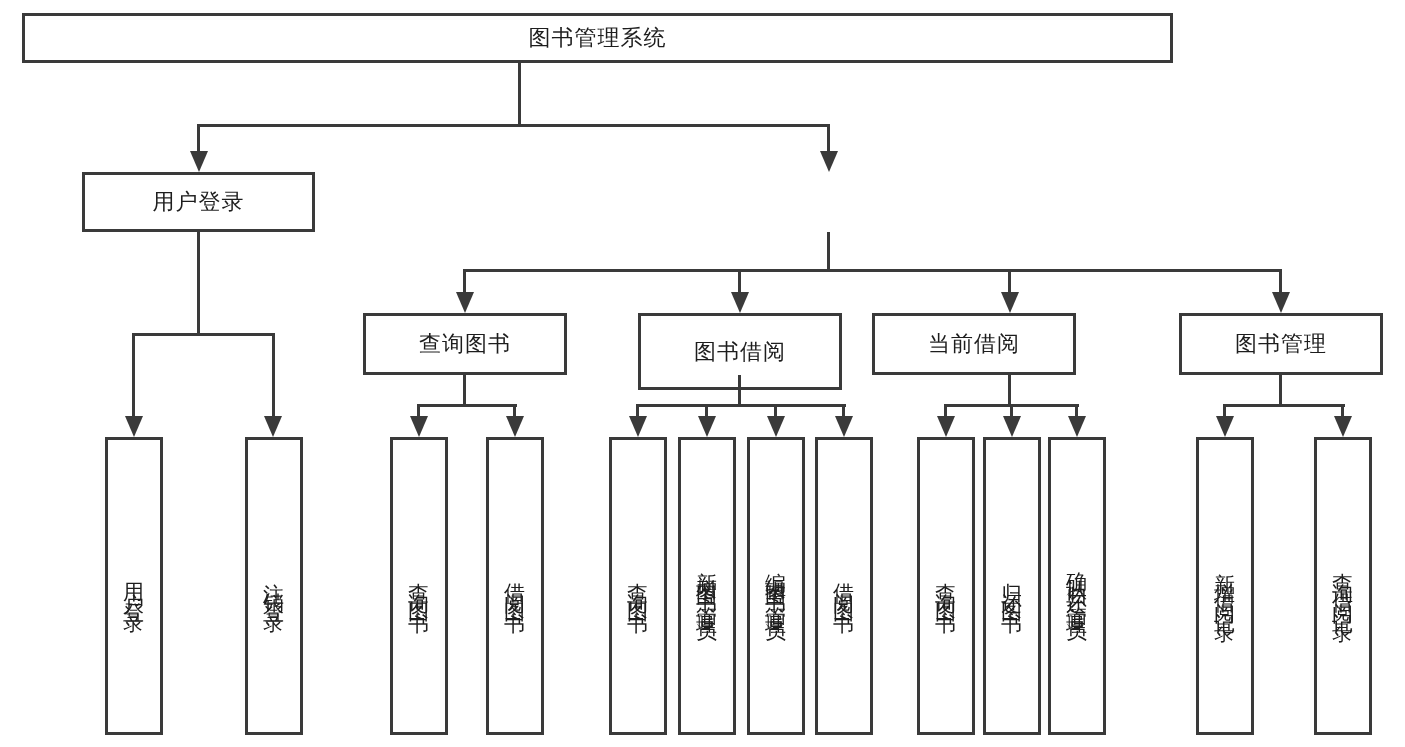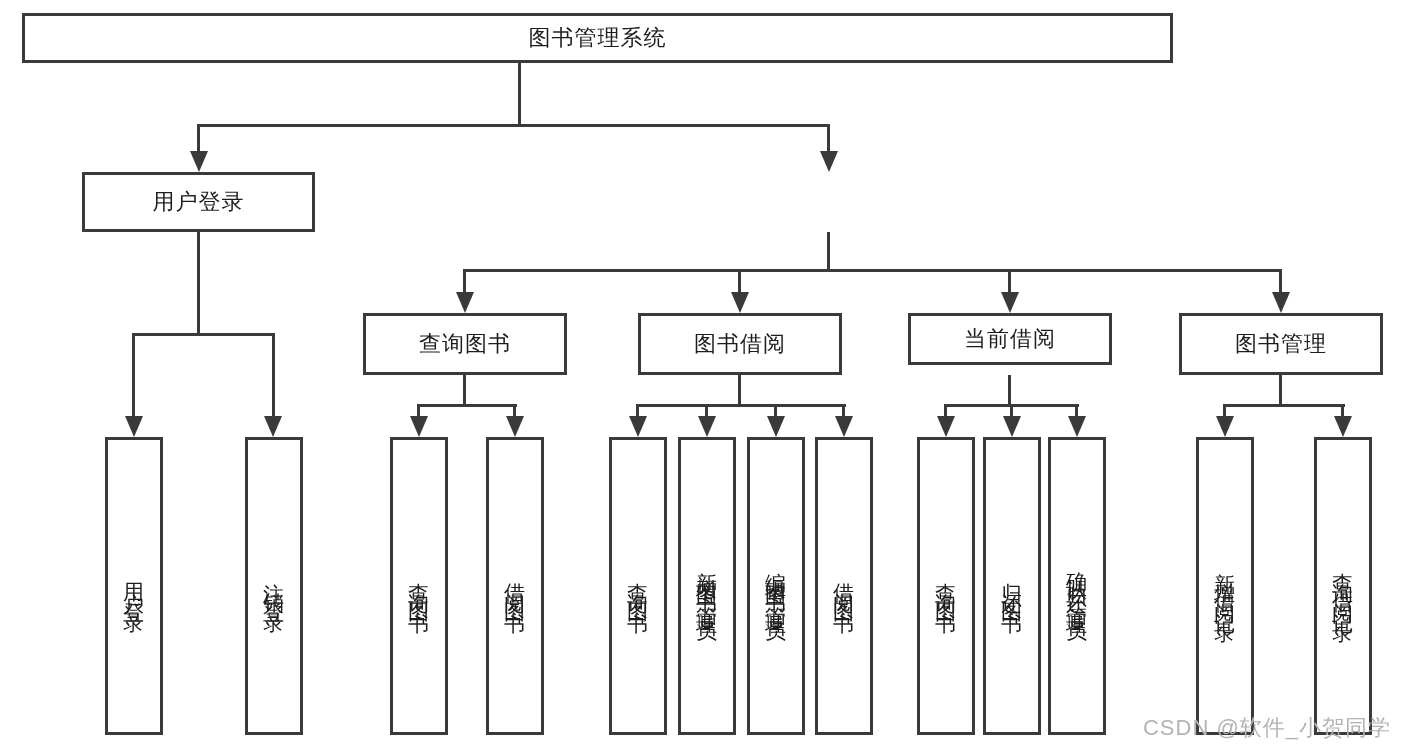--- a/index.html
+++ b/index.html
@@ -58,22 +58,22 @@
 </head>
 <body>
 
 <div class="canvas">
 
   <div class="box" style="left:22px;top:13px;width:1151px;height:50px;">图书管理系统</div>
 
   <div class="box" style="left:82px;top:172px;width:233px;height:60px;">用户登录</div>
 
   <div class="box" style="left:363px;top:313px;width:204px;height:62px;">查询图书</div>
-  <div class="box" style="left:638px;top:313px;width:204px;height:62px;">图书借阅</div>
-  <div class="box" style="left:908px;top:313px;width:204px;height:52px;">当前借阅</div>
+  <div class="box" style="left:638px;top:313px;width:204px;height:77px;">图书借阅</div>
+  <div class="box" style="left:872px;top:313px;width:204px;height:62px;">当前借阅</div>
   <div class="box" style="left:1179px;top:313px;width:204px;height:62px;">图书管理</div>
 
   <div class="vbox" style="left:105px;">用户登录</div>
   <div class="vbox" style="left:245px;">注销登录</div>
 
   <div class="vbox" style="left:390px;">查询图书</div>
   <div class="vbox" style="left:486px;">借阅图书</div>
 
   <div class="vbox" style="left:609px;">查询图书</div>
   <div class="vbox" style="left:678px;letter-spacing:7px;">新增图书（管理员）</div>
@@ -139,15 +139,14 @@
   <div class="vline" style="left:1075px;top:404px;height:14px;"></div>
   <div class="arrow" style="left:1068px;top:416px;"></div>
 
   <div class="vline" style="left:1279px;top:375px;height:32px;"></div>
   <div class="hline" style="left:1223px;top:404px;width:122px;"></div>
   <div class="vline" style="left:1223px;top:404px;height:14px;"></div>
   <div class="arrow" style="left:1216px;top:416px;"></div>
   <div class="vline" style="left:1341px;top:404px;height:14px;"></div>
   <div class="arrow" style="left:1334px;top:416px;"></div>
 
-  <div class="watermark">CSDN @软件_小贺同学</div>
 
 </div>
 
 </body></html>

